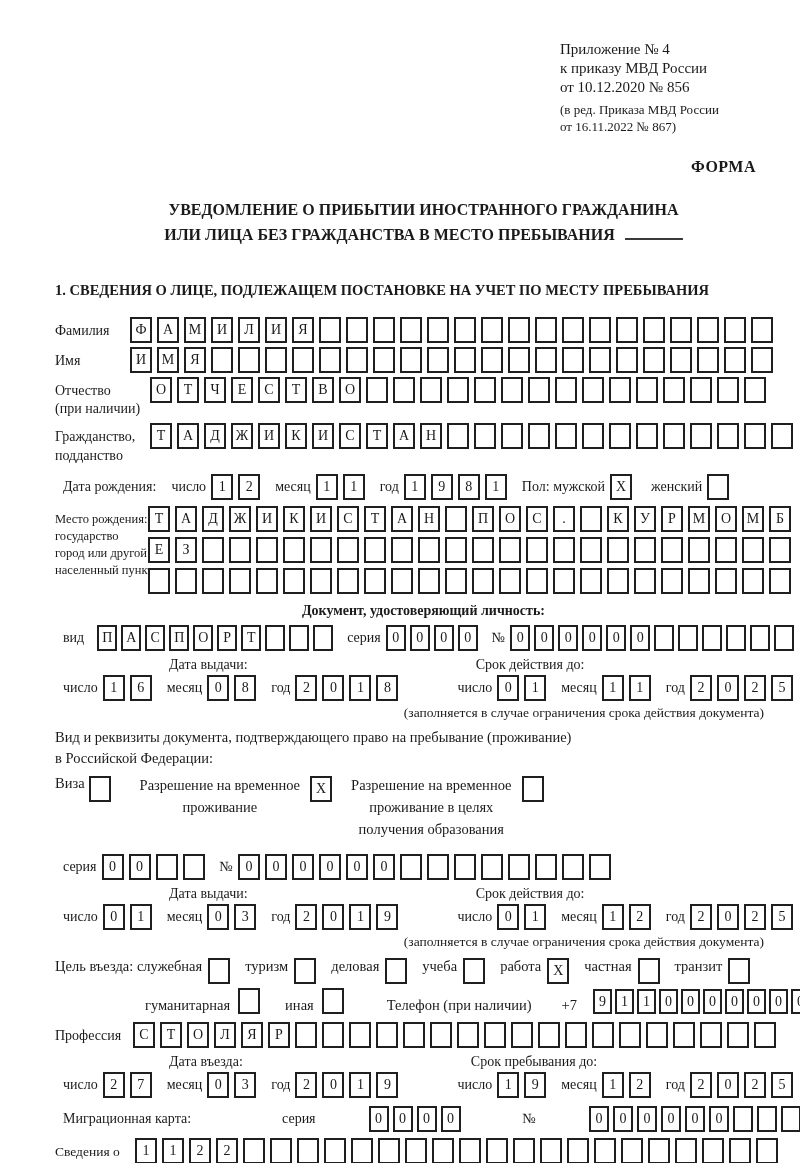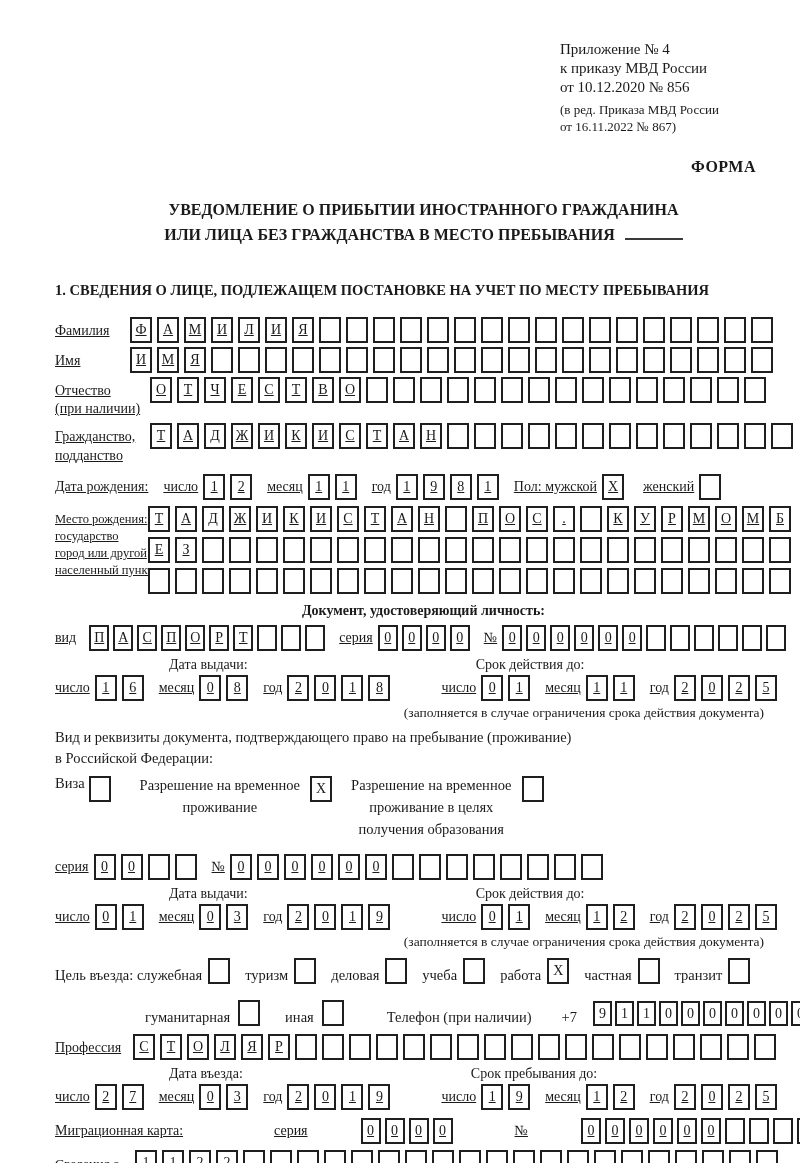--- a/index.html
+++ b/index.html
@@ -14,53 +14,53 @@
   .forma{margin-top:22px;text-align:right;padding-right:36px;
          font-weight:bold;font-size:16px;letter-spacing:.5px;}
 
   .title{margin-top:22px;text-align:center;font-weight:bold;
          font-size:16px;line-height:1.55;}
   .uline{display:inline-block;width:58px;border-bottom:2px solid #3a3a3a;
          margin-left:10px;vertical-align:baseline;}
 
   .sec1{margin-top:34px;margin-bottom:18px;font-weight:bold;font-size:14.5px;}
 
-  .frow{display:flex;align-items:flex-start;margin-bottom:4px;text-decoration:underline;}
+  .frow{display:flex;align-items:flex-start;margin-bottom:4px;}
   .flabel{flex:none;font-size:14px;line-height:1.35;padding-top:5px;}
   .flabel div{white-space:nowrap;}
   .w75{width:75px;} .w95{width:95px;} .w93{width:93px;font-size:12.5px;}
   .w78{width:78px;} .w80{width:80px;font-size:13.5px;}
 
   .cells{display:inline-flex;flex-wrap:nowrap;}
   .cell{flex:none;box-sizing:border-box;width:22px;height:26px;
         border:2px solid #1f1f1f;margin-right:5px;background:#fff;
         text-align:center;font-size:14px;line-height:21px;}
   .narrow .cell{width:20px;margin-right:4px;}
   .xnarrow .cell{width:19px;margin-right:3px;height:25px;}
 
   .stack > .cells{display:flex;margin-bottom:5px;}
 
   .chead{text-align:center;font-weight:bold;font-size:14px;margin:4px 0 6px 0;}
   .dlab{font-size:14px;margin:0 5px 0 10px;white-space:nowrap;}
-  .dlab.nol{margin-left:0;}
+  .dlab.nol{margin-left:8px;}
   .dgroup{display:inline-flex;align-items:center;}
   .g2{margin-left:46px;}
   .dhead{display:flex;font-size:14px;margin-top:6px;margin-bottom:2px;}
   .dh1{margin-left:114px;} .dh2{margin-left:228px;}
   .note{text-align:right;padding-right:28px;font-size:13.5px;margin:3px 0 8px 0;}
 
   .plain{font-size:14.5px;margin:4px 0;}
 
   .permits{display:flex;align-items:flex-start;font-size:14.5px;margin:8px 0 14px 0;}
   .pitem{display:inline-flex;align-items:flex-start;}
   .pitem .cells{margin-left:10px;margin-top:1px;}
   .ml22{margin-left:22px;} .ml24{margin-left:24px;} .ml14{margin-left:14px;}
   .ctr{text-align:center;line-height:1.5;}
 
-  .purpose{display:flex;align-items:flex-end;font-size:14.5px;margin:6px 0 16px 0;}
+  .purpose{display:flex;align-items:flex-start;font-size:14.5px;margin:6px 0 4px 0;}
   .purpose .cells{margin-left:6px;}
   .pp{margin-left:10px;white-space:nowrap;}
   .pp0{white-space:nowrap;}
   .purpose2{display:flex;align-items:flex-end;font-size:14.5px;
             margin:2px 0 8px 90px;}
   .purpose2 .cells{margin-left:8px;}
   .tel{margin-left:38px;white-space:nowrap;}
   .pfx{margin-left:30px;margin-right:8px;}
 </style>
 </head>

